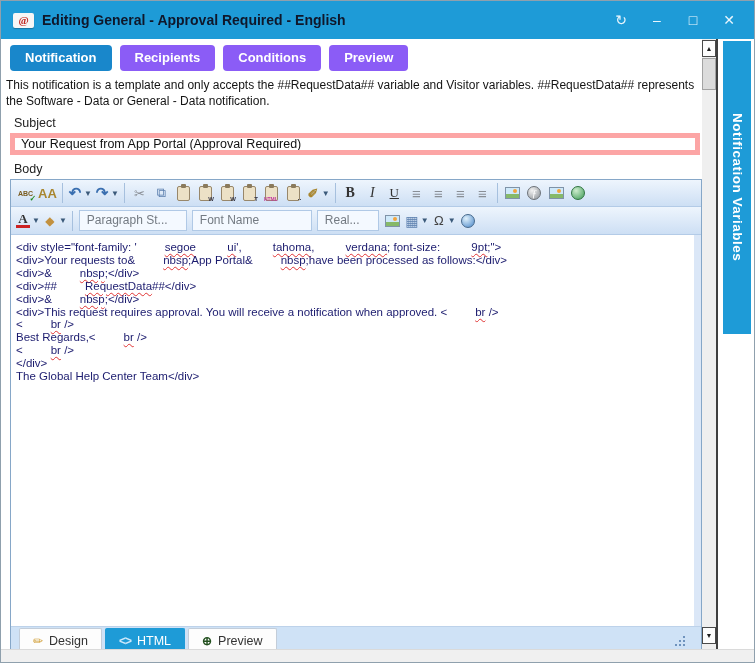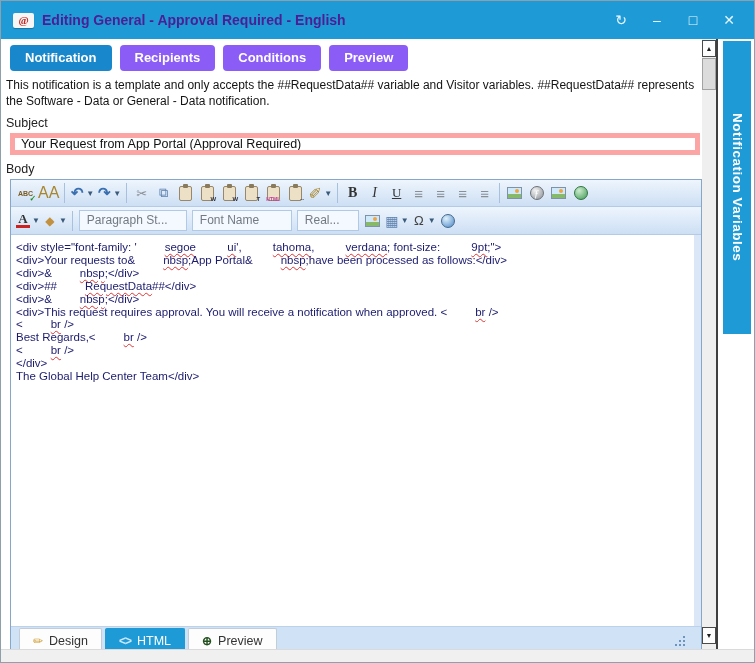--- a/index.html
+++ b/index.html
@@ -6,53 +6,53 @@
   html,body { background:#cfd6dd; font-family:"Liberation Sans", sans-serif; }
   .window { position:relative; width:755px; height:663px; background:#ffffff;
             border:1px solid #8fa0ad; overflow:hidden; }
 
   
   .titlebar { position:absolute; top:0; left:0; right:0; height:38px; background:#1e9bd7;
               display:flex; align-items:center; padding:0 10px; }
   .app-icon { width:21px; height:15px; background:#f6f6f6; border-radius:2px; margin:0 8px 0 2px;
               display:flex; align-items:center; justify-content:center; box-shadow:0 1px 1px rgba(0,0,0,.25); }
   .app-icon .at { color:#c0251f; font-weight:bold; font-size:11px; font-family:"Liberation Serif",serif; }
-  .wtitle { color:#4c1d95; font-weight:bold; font-size:14px; flex:1; white-space:nowrap; overflow:hidden; }
+  .wtitle { color:#0f172a; font-weight:bold; font-size:14px; flex:1; white-space:nowrap; overflow:hidden; }
   .wcontrols { display:flex; gap:18px; margin-right:6px; }
   .wbtn { color:#eaf6fd; font-size:14px; width:18px; text-align:center; cursor:pointer; line-height:18px; }
 
   
   .main { position:absolute; left:1px; top:38px; width:700px; height:612px; background:#fff; }
   .top-tabs { display:flex; gap:8px; margin:6px 0 0 8px; }
   .ttab { height:26px; line-height:26px; padding:0 15px; border-radius:4px; background:#8b5cf6;
           color:#fff; font-size:13px; font-weight:bold; cursor:pointer; }
   .ttab.active { background:#1987cb; }
 
   .description { margin:6px 6px 0 4px; font-size:12px; line-height:16px; color:#141414; }
 
-  .field-label { margin:7px 0 3px 4px; font-size:12.5px; color:#222; }
+  .field-label { margin:7px 0 3px 12px; font-size:12.5px; color:#222; }
   .subject-input { display:block; margin-left:8px; width:690px; height:22px; border:5px solid #fca5a5;
           font-size:12.5px; padding:0 6px; color:#111; font-family:"Liberation Sans",sans-serif; background:#fff; }
 
   
   .editor { margin:2px 0 0 8px; width:692px; border:1px solid #86a7c8; background:#d7e5f6; }
   .toolbar { display:flex; align-items:center; height:27px; padding:2px 4px; gap:1px;
              background:linear-gradient(#eef5fd,#cddff4); border-bottom:1px solid #b3cbe7; }
   .toolbar.row2 { height:28px; }
   .tbtn { height:22px; min-width:21px; padding:0 1px; display:flex; align-items:center; justify-content:center;
           border-radius:3px; cursor:pointer; }
   .sep { width:1px; height:20px; background:#a6c0de; margin:0 3px; }
   .icon { position:relative; display:flex; align-items:center; justify-content:center;
           min-width:14px; height:16px; font-size:13px; color:#777; }
   .arr { font-size:8px; color:#3b5a7a; margin-left:2px; }
   .combo { background:#f4f9ff; border:1px solid #b0c9e6; color:#737a82; font-size:12px; height:21px;
            line-height:19px; padding:0 7px; margin:6px 2px; overflow:hidden; white-space:nowrap; cursor:pointer; }
 
   .ic-abc { font-size:7px; font-weight:bold; color:#7a5c20; }
-  .ic-gold { color:#a8862f; font-weight:normal; font-size:16px; }
+  .ic-gold { color:#a8862f; font-weight:bold; font-size:13px; }
   .ic-blue { color:#3a6fb0; font-size:15px; font-weight:bold; }
   .ic-gray { color:#8a8f96; }
   .ic-copy { color:#5b7fae; font-size:13px; }
   .ic-b { font-family:"Liberation Serif",serif; font-weight:bold; color:#333; font-size:14px; }
   .ic-i { font-family:"Liberation Serif",serif; font-style:italic; color:#333; font-size:14px; }
   .ic-u { font-family:"Liberation Serif",serif; color:#333; font-size:13px; text-decoration:underline; }
   .ic-alg { color:#8a8f96; font-size:15px; }
   .ic-table { color:#5b7fae; font-size:14px; }
   .ic-omega { color:#444; font-size:13px; }
   .ic-diamond { color:#c2913f; font-size:12px; }
@@ -241,21 +241,21 @@
           <span class="tbtn">
             <span class="icon ic-fontA">A</span>
             <span class="arr">▼</span>
           </span>
           <span class="tbtn">
             <span class="icon ic-diamond">◆</span>
             <span class="arr">▼</span>
           </span>
           <span class="sep"></span>
           <span class="combo" style="width: 108px;">Paragraph St...</span>
-          <span class="combo" style="width: 100px;">Font Name</span>
+          <span class="combo" style="width: 120px;">Font Name</span>
           <span class="combo" style="width: 62px;">Real...</span>
           <span class="tbtn">
             <span class="sh-img sh"></span>
           </span>
           <span class="tbtn">
             <span class="icon ic-table">▦</span>
             <span class="arr">▼</span>
           </span>
           <span class="tbtn">
             <span class="icon ic-omega">Ω</span>

